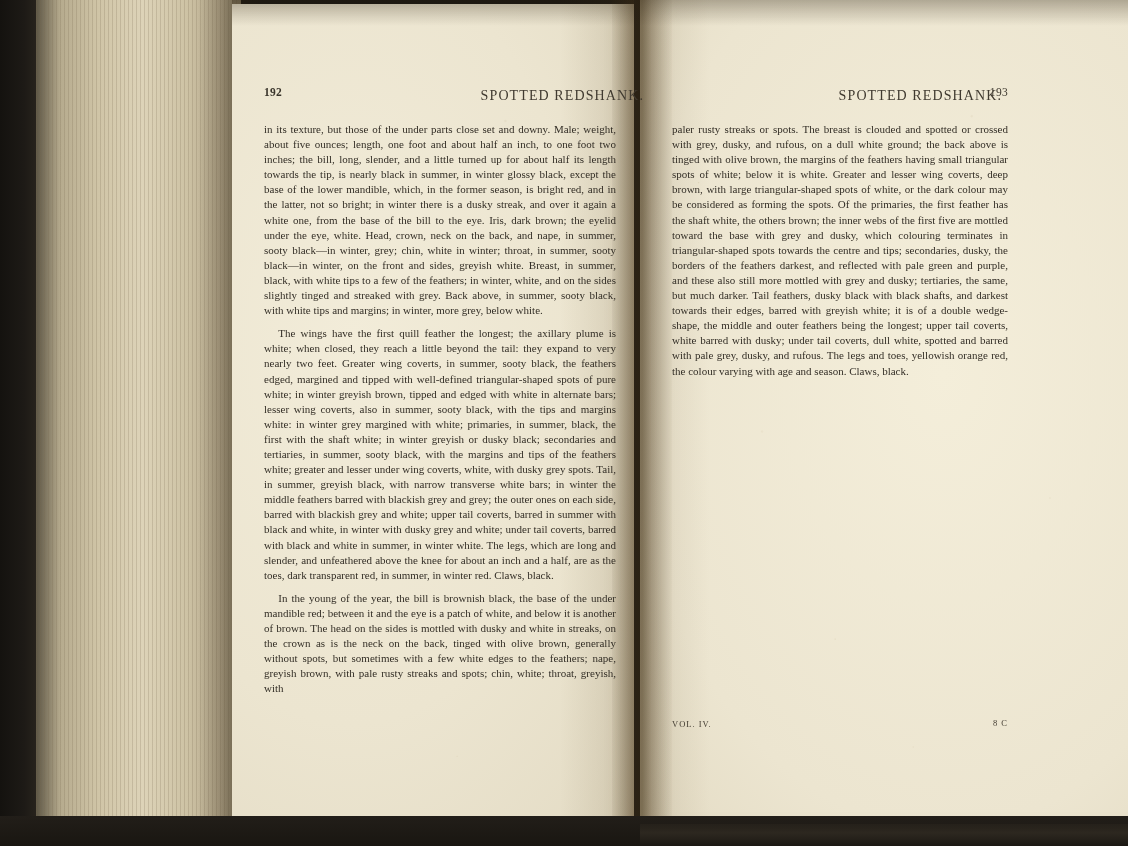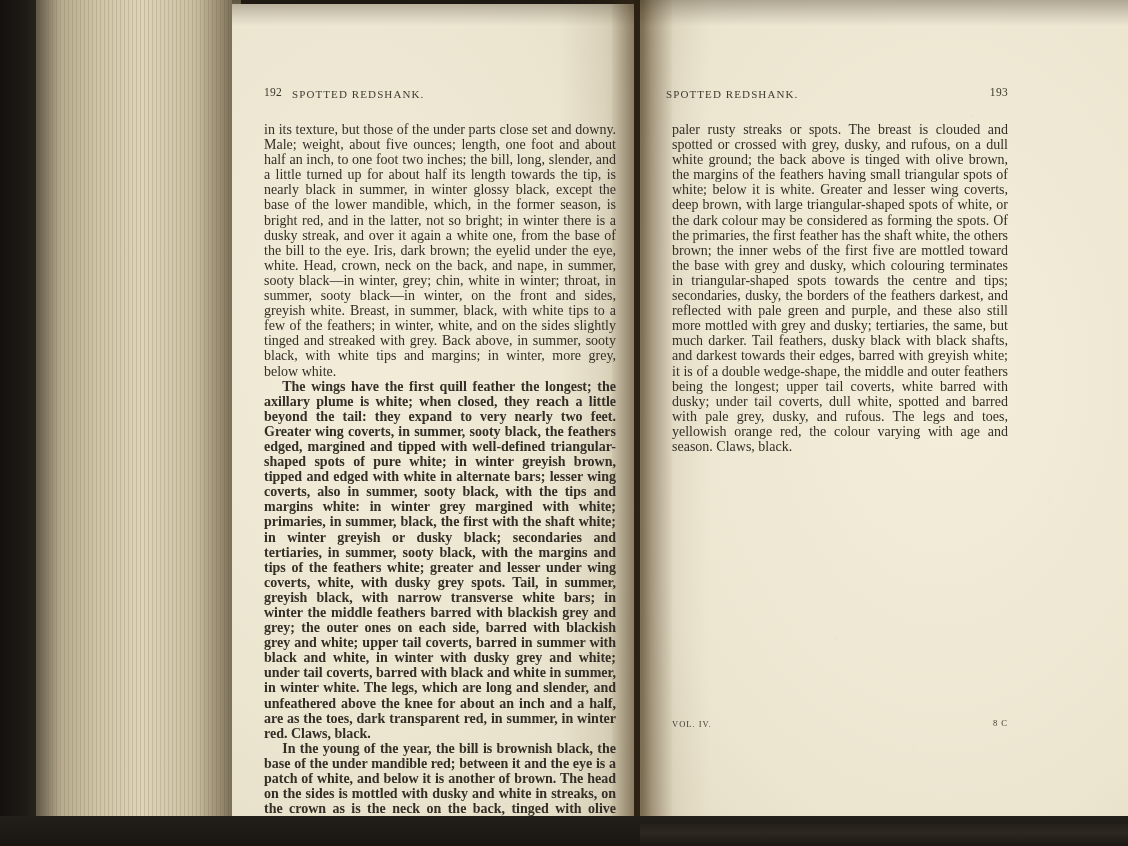--- a/index.html
+++ b/index.html
@@ -130,44 +130,44 @@
     height: 22px;
     margin-bottom: 14px;
   }
   .folio {
     position: absolute;
     top: 0;
     font-size: 11.5px;
     letter-spacing: 0.3px;
     color: #3a352c;
   }
-  .folio-left  { left: 0; }
+  .folio-left  { left: 0; font-weight: bold; }
   .folio-right { right: 0; }
   .running-head {
     position: absolute;
     top: 2px;
     width: 100%;
-    text-align: left;
-    font-size: 11px;
+    text-align: right;
+    font-size: 14px;
     letter-spacing: 1.1px;
     color: #403a30;
   }
   .col-left .running-head  { left: 28px; }
   .col-right .running-head { left: -6px; }
 
   p.body {
     margin: 0;
-    font-size: 14px;
+    font-size: 11px;
     line-height: 15.1px;
     text-align: justify;
     text-justify: inter-word;
     color: #332e26;
     hyphens: manual;
   }
-  p.body + p.body { margin-top: 0; font-weight: bold; }
+  p.body + p.body { margin-top: 8px; }
   p.indent { text-indent: 1.3em; }
 
   
   .colophon {
     position: absolute;
     left: 672px;
     top: 718px;
     width: 336px;
     font-size: 8.5px;
     letter-spacing: 1px;

